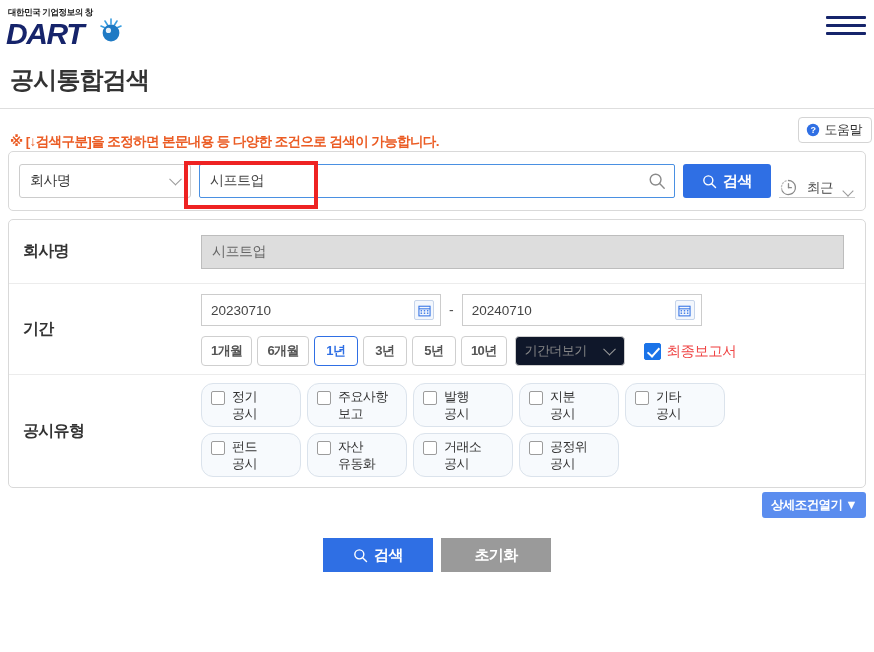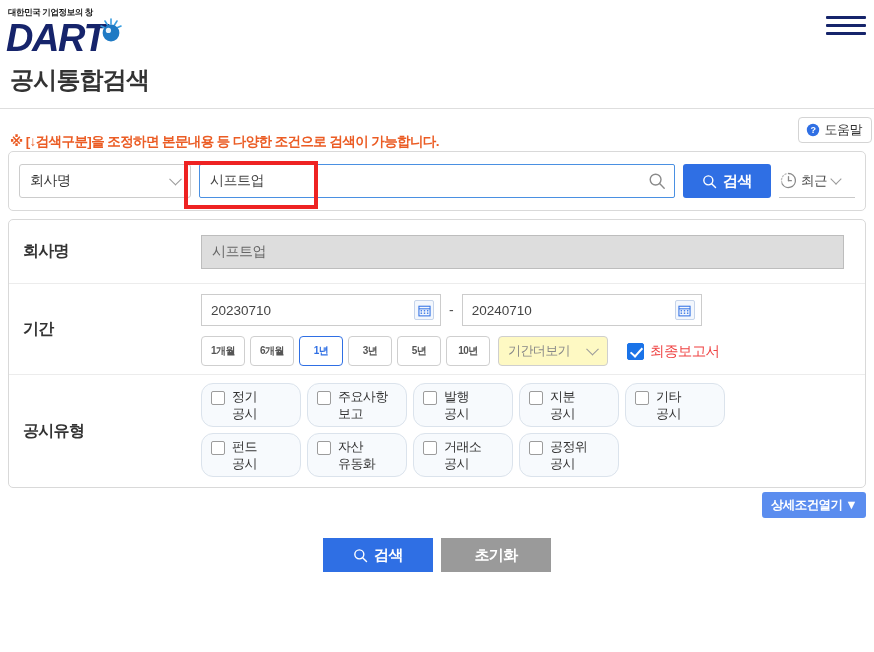--- a/index.html
+++ b/index.html
@@ -33,21 +33,21 @@
     left: 2px; top: 0px;
     font-size: 8.5px;
     font-weight: bold;
     color: #1a1a1a;
     letter-spacing: -0.4px;
     white-space: nowrap;
   }
   .logo-dart {
     position: absolute;
     left: 0px; top: 10px;
-    font-size: 38px;
+    font-size: 30px;
     font-weight: bold;
     font-style: italic;
     letter-spacing: -1.4px;
     color: #16246b;
     font-family: "Liberation Sans", sans-serif;
   }
   .logo-orb {
     position: absolute;
     left: 92px; top: 11px;
     width: 26px; height: 26px;
@@ -187,22 +187,22 @@
     display: flex;
     align-items: center;
     justify-content: center;
     gap: 6px;
     cursor: pointer;
   }
   .recent {
     width: 76px;
     height: 34px;
     display: flex;
-    align-items: center;
-    gap: 3px;
+    align-items: flex-end;
+    gap: 9px;
     border-bottom: 1px solid #c9c9c9;
     font-size: 13.5px;
     color: #444;
     cursor: pointer;
     letter-spacing: -0.5px;
   }
   .recent .chev-sm {
     width: 8px; height: 8px;
     border-right: 1.5px solid #9a9a9a;
     border-bottom: 1.5px solid #9a9a9a;
@@ -317,37 +317,37 @@
     gap: 5px;
     margin-top: 10px;
   }
   .pbtn {
     min-width: 44px;
     height: 30px;
     padding: 0 9px;
     border: 1px solid #cfcfcf;
     border-radius: 4px;
     background: #ffffff;
-    font-size: 10px;
+    font-size: 13px;
     font-weight: bold;
     color: #555;
     font-family: inherit;
     letter-spacing: -0.6px;
     cursor: pointer;
   }
   .pbtn.active {
     border-color: #2f6fe4;
     color: #2f6fe4;
   }
   .more-sel {
     position: relative;
     width: 110px; height: 30px;
     border: 1px solid #cfcfcf;
     border-radius: 4px;
-    background: #fef9c3;
+    background: #0f172a;
     display: flex;
     align-items: center;
     padding: 0 9px;
     font-size: 13px;
     color: #888;
     letter-spacing: -0.6px;
     cursor: pointer;
     margin-left: 3px;
   }
   .chk-final {

